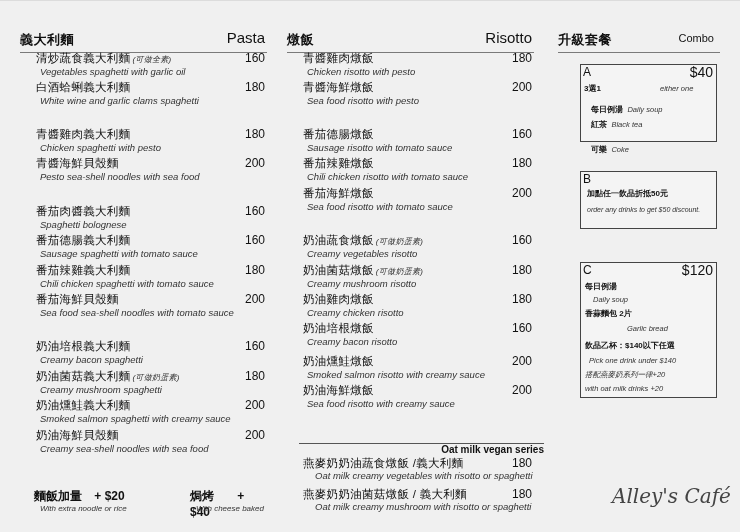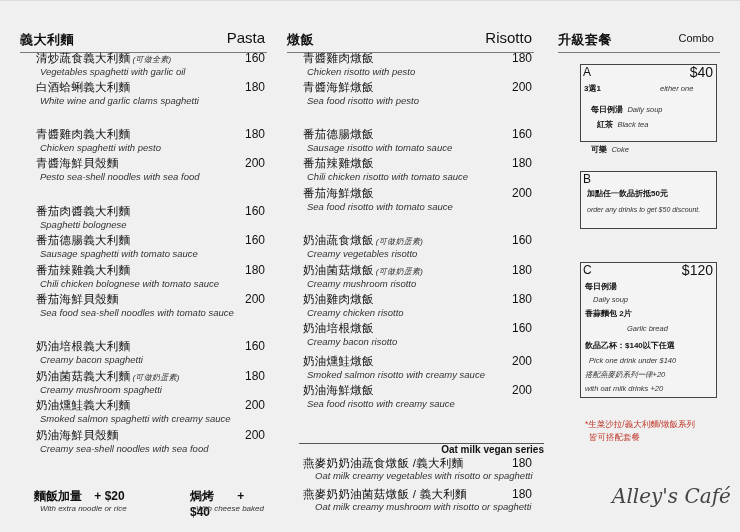--- a/index.html
+++ b/index.html
@@ -116,21 +116,21 @@
           <span class="en">Spaghetti bolognese</span>
         </div>
         <div class="item" style="top: 232px; position: absolute;">
           <span class="zh"><span>番茄德腸義大利麵</span></span>
           <span class="price">160</span>
           <span class="en">Sausage spaghetti with tomato sauce</span>
         </div>
         <div class="item" style="top: 262px; position: absolute;">
           <span class="zh"><span>番茄辣雞義大利麵</span></span>
           <span class="price">180</span>
-          <span class="en">Chili chicken bolognese with tomato sauce</span>
+          <span class="en">Chili chicken spaghetti with tomato sauce</span>
         </div>
         <div class="item" style="top: 291px; position: absolute;">
           <span class="zh"><span>番茄海鮮貝殼麵</span></span>
           <span class="price">200</span>
           <span class="en">Sea food sea-shell noodles with tomato sauce</span>
         </div>
         <div class="item" style="top: 338px; position: absolute;">
           <span class="zh"><span>奶油培根義大利麵</span></span>
           <span class="price">160</span>
           <span class="en">Creamy bacon spaghetti</span>
@@ -249,21 +249,21 @@
       <span class="zh">升級套餐</span>
       <span class="en">Combo</span>
     </div>
 
     <div class="box" style="top:63px;height:78px;">
       <span class="letter">A</span>
       <span class="box-price">$40</span>
       <span class="line zh-s" style="left:3px;top:18px;">3選1</span>
       <span class="line en-s" style="left:32px;top:19px;padding-left:47px;">either one</span>
       <span class="line" style="left:10px;top:33px;"><span class="zh-s">每日例湯</span> <span class="en-s">Daily soup</span></span>
-      <span class="line" style="left:16px;top:48px;"><span class="zh-s">紅茶</span> <span class="en-s">Black tea</span></span>
+      <span class="line" style="left:10px;top:48px;"><span class="zh-s">紅茶</span> <span class="en-s">Black tea</span></span>
       <span class="line" style="left:10px;top:73px;"><span class="zh-s">可樂</span> <span class="en-s">Coke</span></span>
     </div>
 
     <div class="box" style="top:170px;height:58px;">
       <span class="letter">B</span>
       <span class="line zh-s" style="left:6px;top:16px;">加點任一飲品折抵50元</span>
       <span class="line en-s" style="left:6px;top:34px;font-size:7px;">order any drinks to get $50 discount.</span>
     </div>
 
     <div class="box" style="top:261px;height:136px;">
@@ -273,19 +273,15 @@
       <span class="line en-s" style="left:12px;top:32px;">Daily soup</span>
       <span class="line zh-s" style="left:4px;top:45px;">香蒜麵包 2片</span>
       <span class="line en-s" style="left:10px;top:61px;padding-left:36px;">Garlic bread</span>
       <span class="line zh-s" style="left:4px;top:77px;">飲品乙杯：$140以下任選</span>
       <span class="line en-s" style="left:8px;top:93px;">Pick one drink  under $140</span>
       <span class="line en-s" style="left:4px;top:107px;">搭配燕麥奶系列一律+20</span>
       <span class="line en-s" style="left:4px;top:121px;">with oat milk drinks +20</span>
     </div>
   </div>
 
-  <div class="red-note">
-    <div>*生菜沙拉/義大利麵/燉飯系列</div>
-    <div style="padding-left:4px;">皆可搭配套餐</div>
-  </div>
 
   <div class="logo">Alley's Café</div>
 </div>
 
 </body></html>

